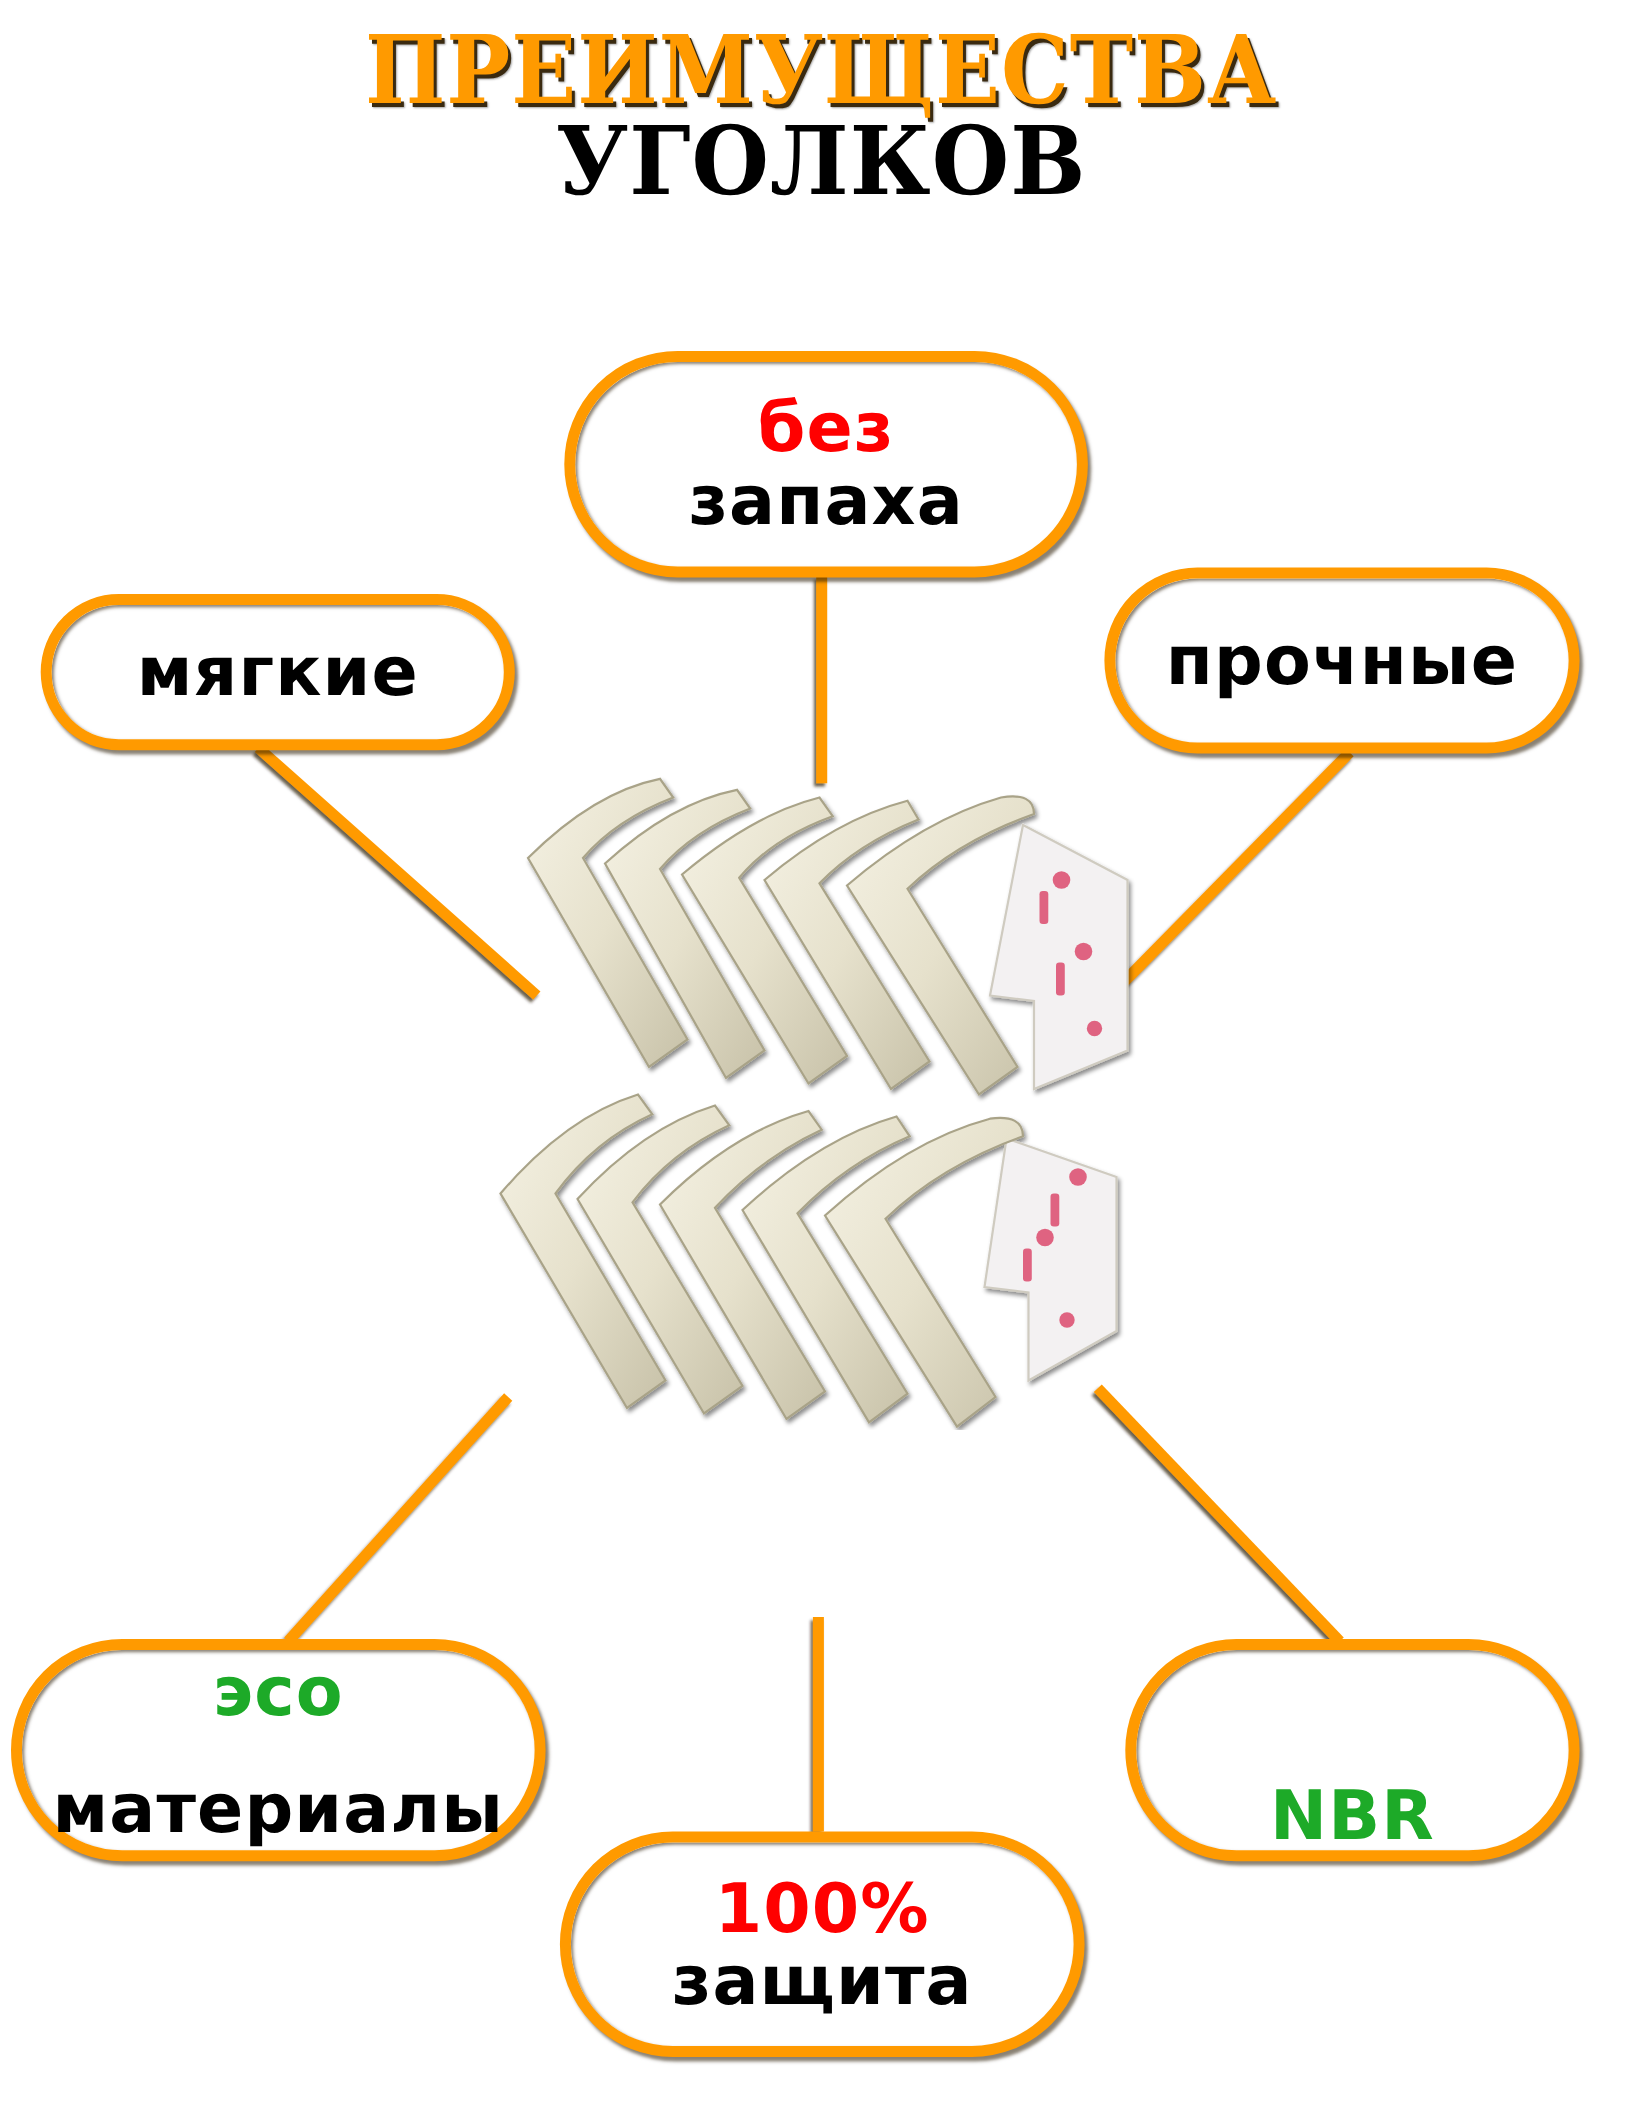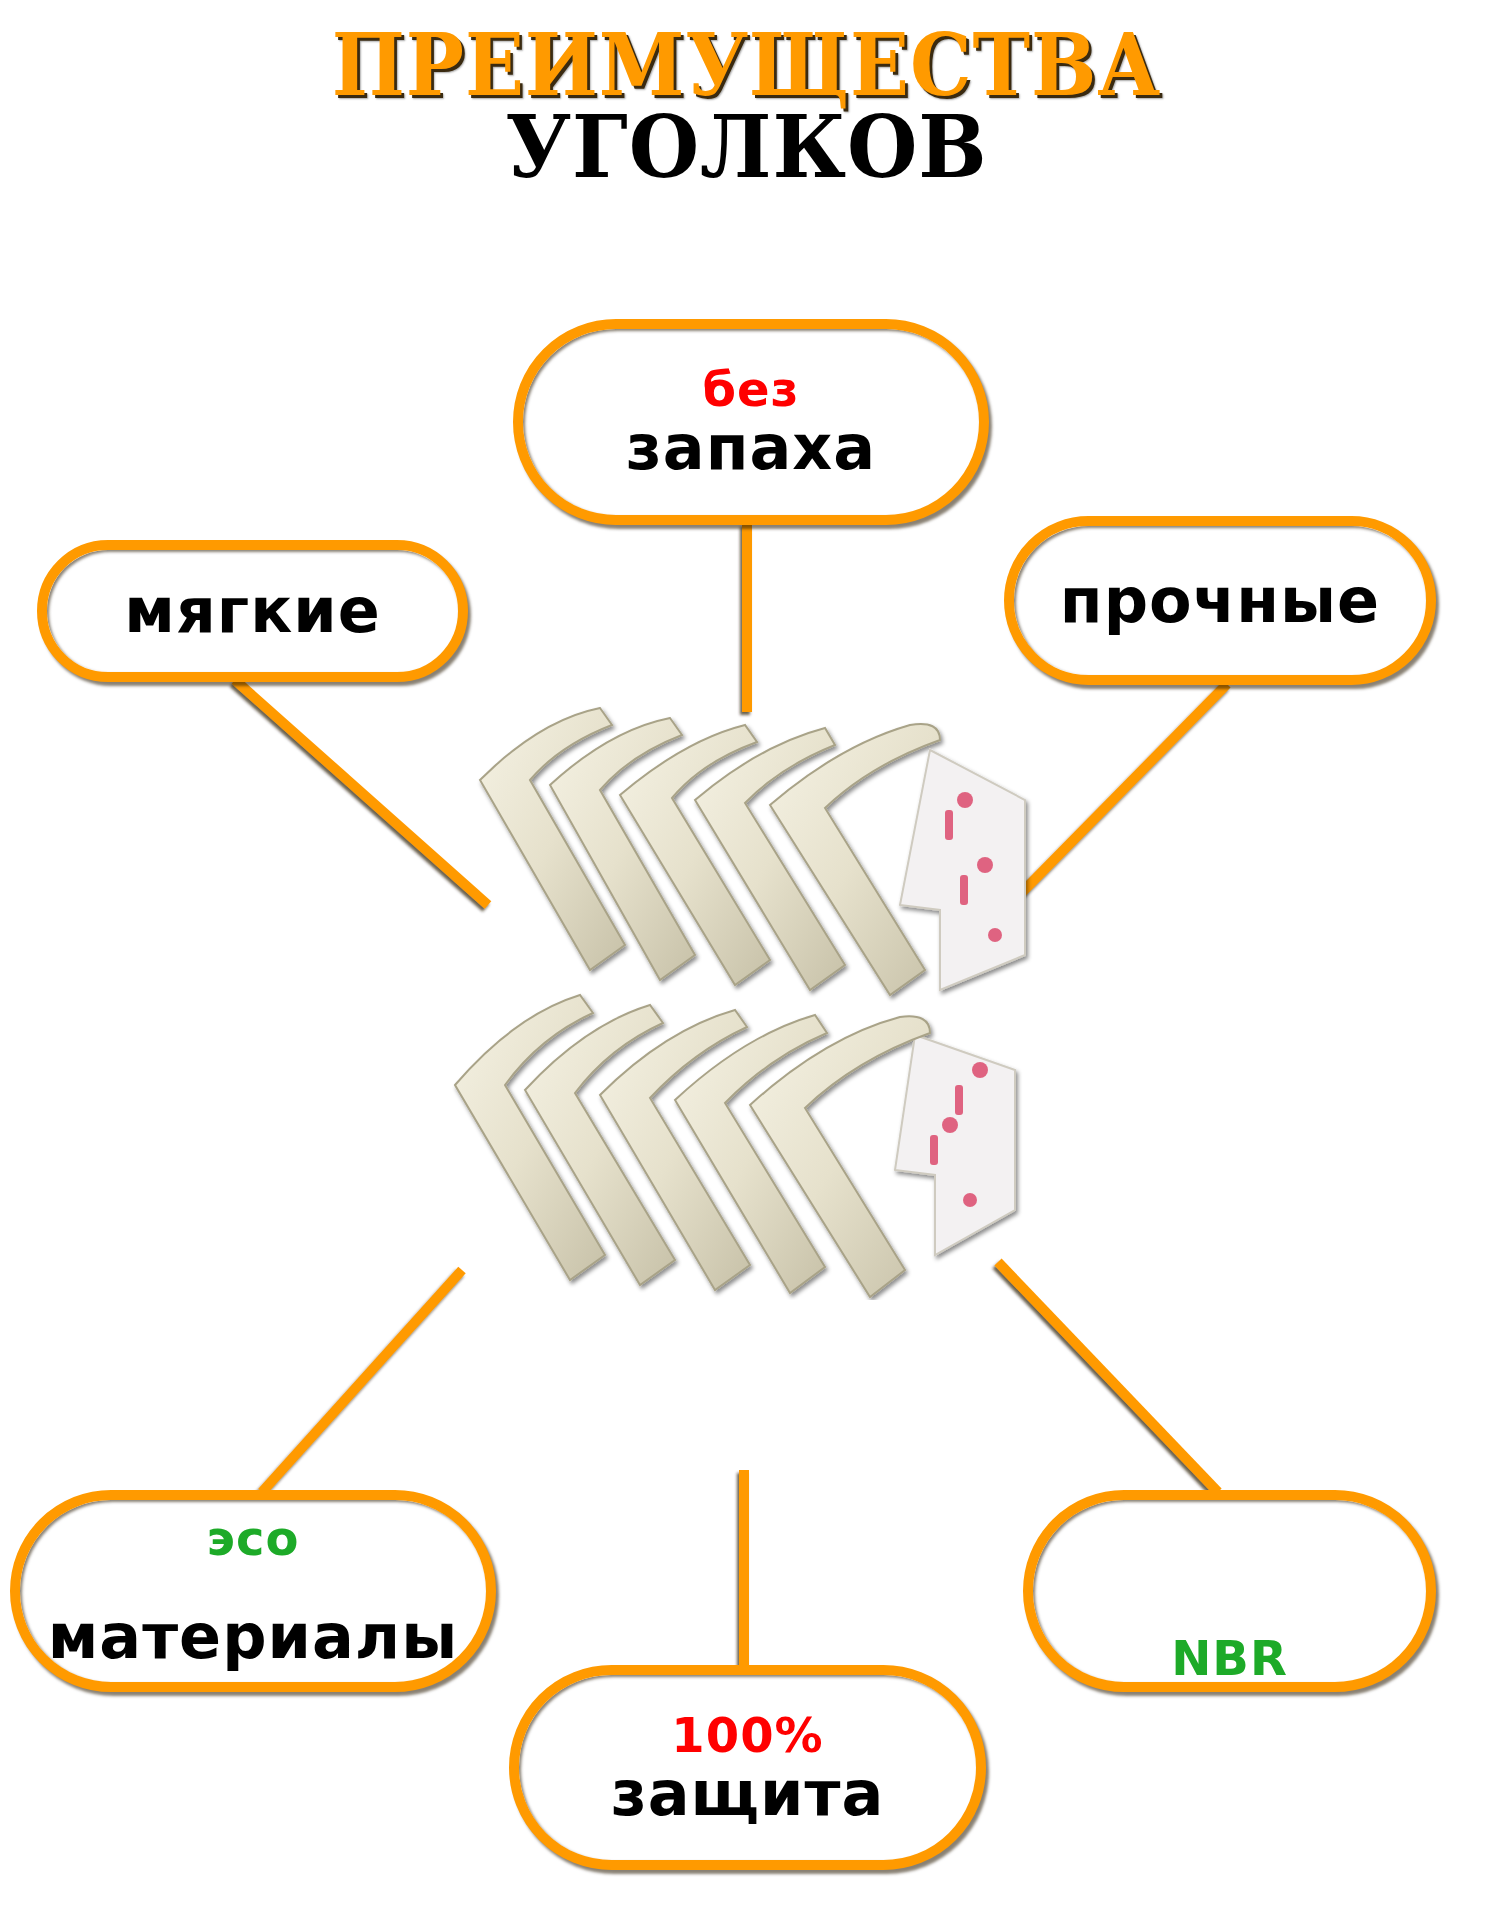--- a/index.html
+++ b/index.html
@@ -20,21 +20,21 @@
   }
   svg.connectors { position: absolute; left: 0; top: 0; width: 1493px; height: 1920px; }
   .pill {
     position: absolute; box-sizing: border-box;
     border: 10px solid #FF9A00; border-radius: 200px; background: #ffffff;
     box-shadow: 3px 4px 3px rgba(40,25,0,0.55), inset 2px 2px 3px rgba(40,25,0,0.55);
     display: flex; flex-direction: column; align-items: center; justify-content: center;
     font-family: "DejaVu Sans", sans-serif; font-weight: bold; line-height: 1.0;
   }
   .pill .l1, .pill .l2 { display: block; letter-spacing: 1px; }
-  .pill .l1 { font-size: 48px; }
+  .pill .l1 { font-size: 62px; }
   .pill .l2 { font-size: 62px; color: #000000; margin-top: 4px; }
   .red { color: #FF0000; }
   .green { color: #1DAA28; }
   .product { position: absolute; }
 </style>
 </head>
 <body>
 
 <h1 class="title title-line1">ПРЕИМУЩЕСТВА</h1>
 <h1 class="title title-line2">УГОЛКОВ</h1>

